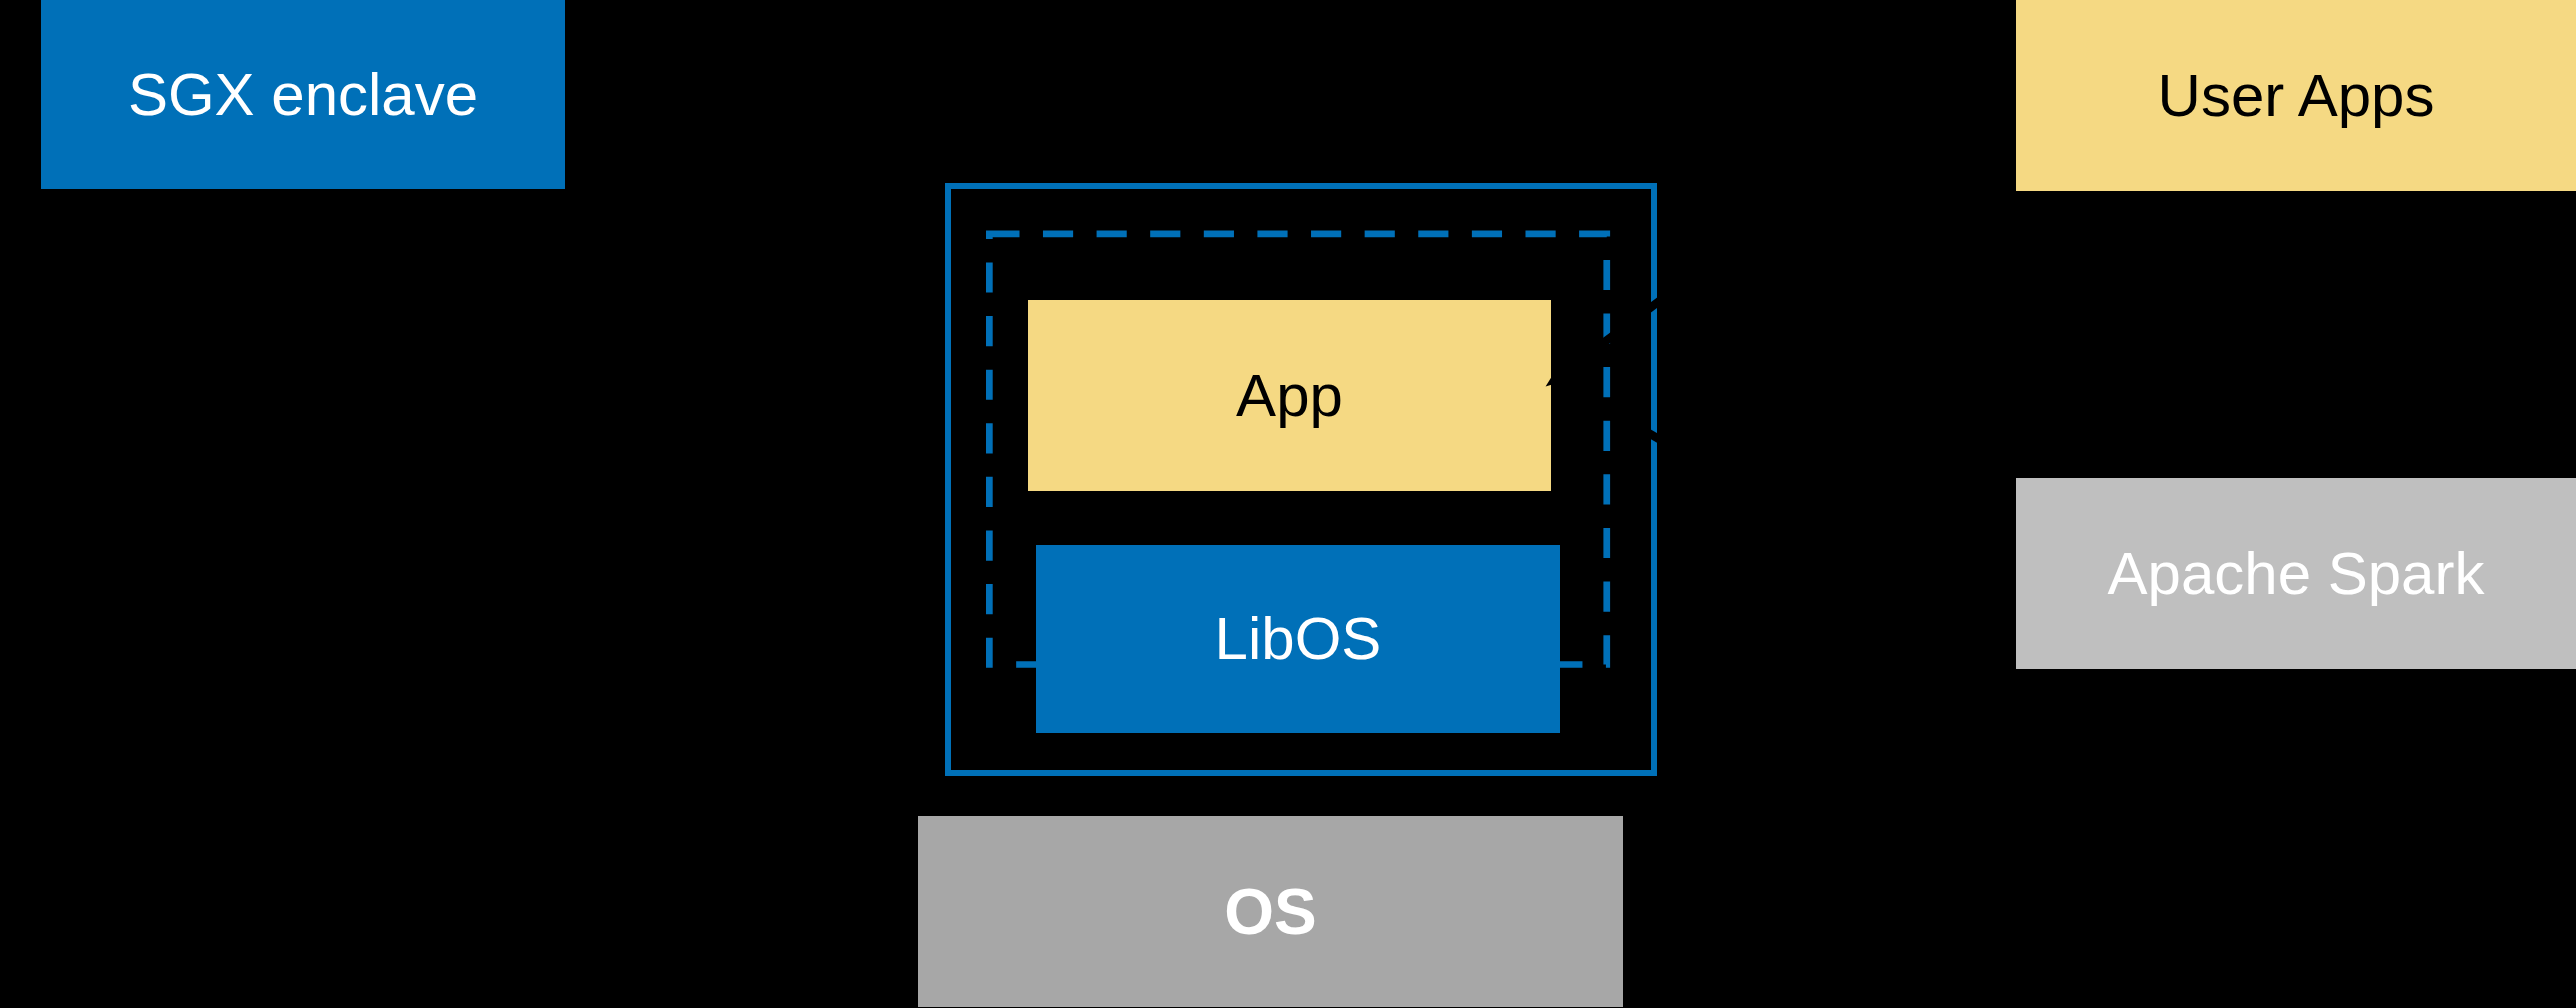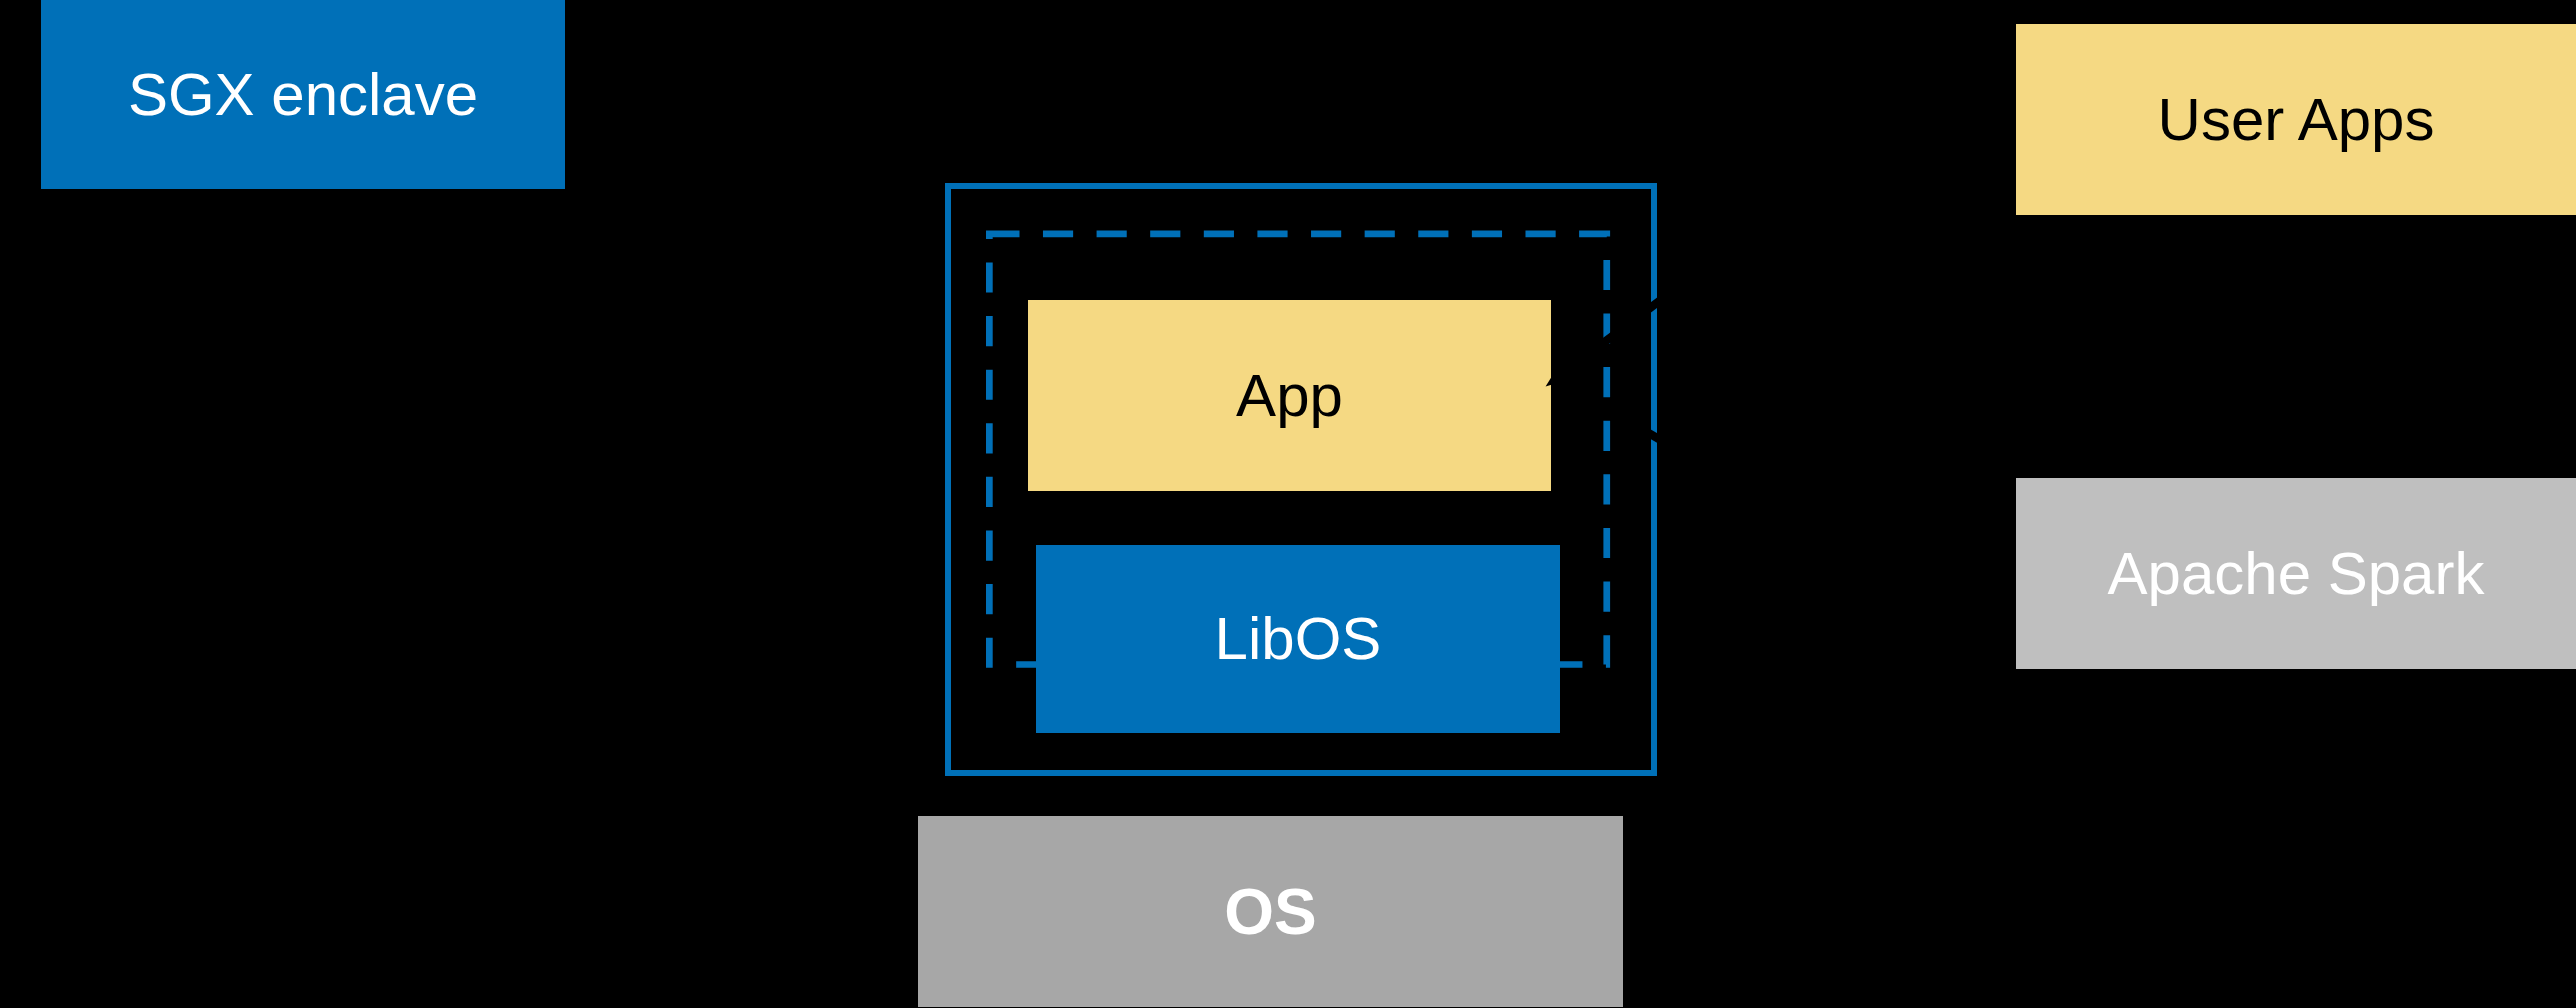--- a/index.html
+++ b/index.html
@@ -50,21 +50,20 @@
     left: 918px; top: 816px; width: 705px; height: 191px;
     background: var(--medium-gray);
     color: var(--text-light);
     font-weight: bold;
     font-size: 64px;
   }
   .user-apps-box {
     left: 2016px; top: 0; width: 560px; height: 191px;
     background: var(--soft-yellow);
     color: var(--text-dark);
-    margin-top: 24px;
   }
   .bigdl-box {
     left: 2016px; top: 228px; width: 560px; height: 188px;
     background: var(--bright-blue);
     color: var(--text-light);
   }
   .spark-box {
     left: 2016px; top: 478px; width: 560px; height: 191px;
     background: var(--light-gray);
     color: var(--text-light);

